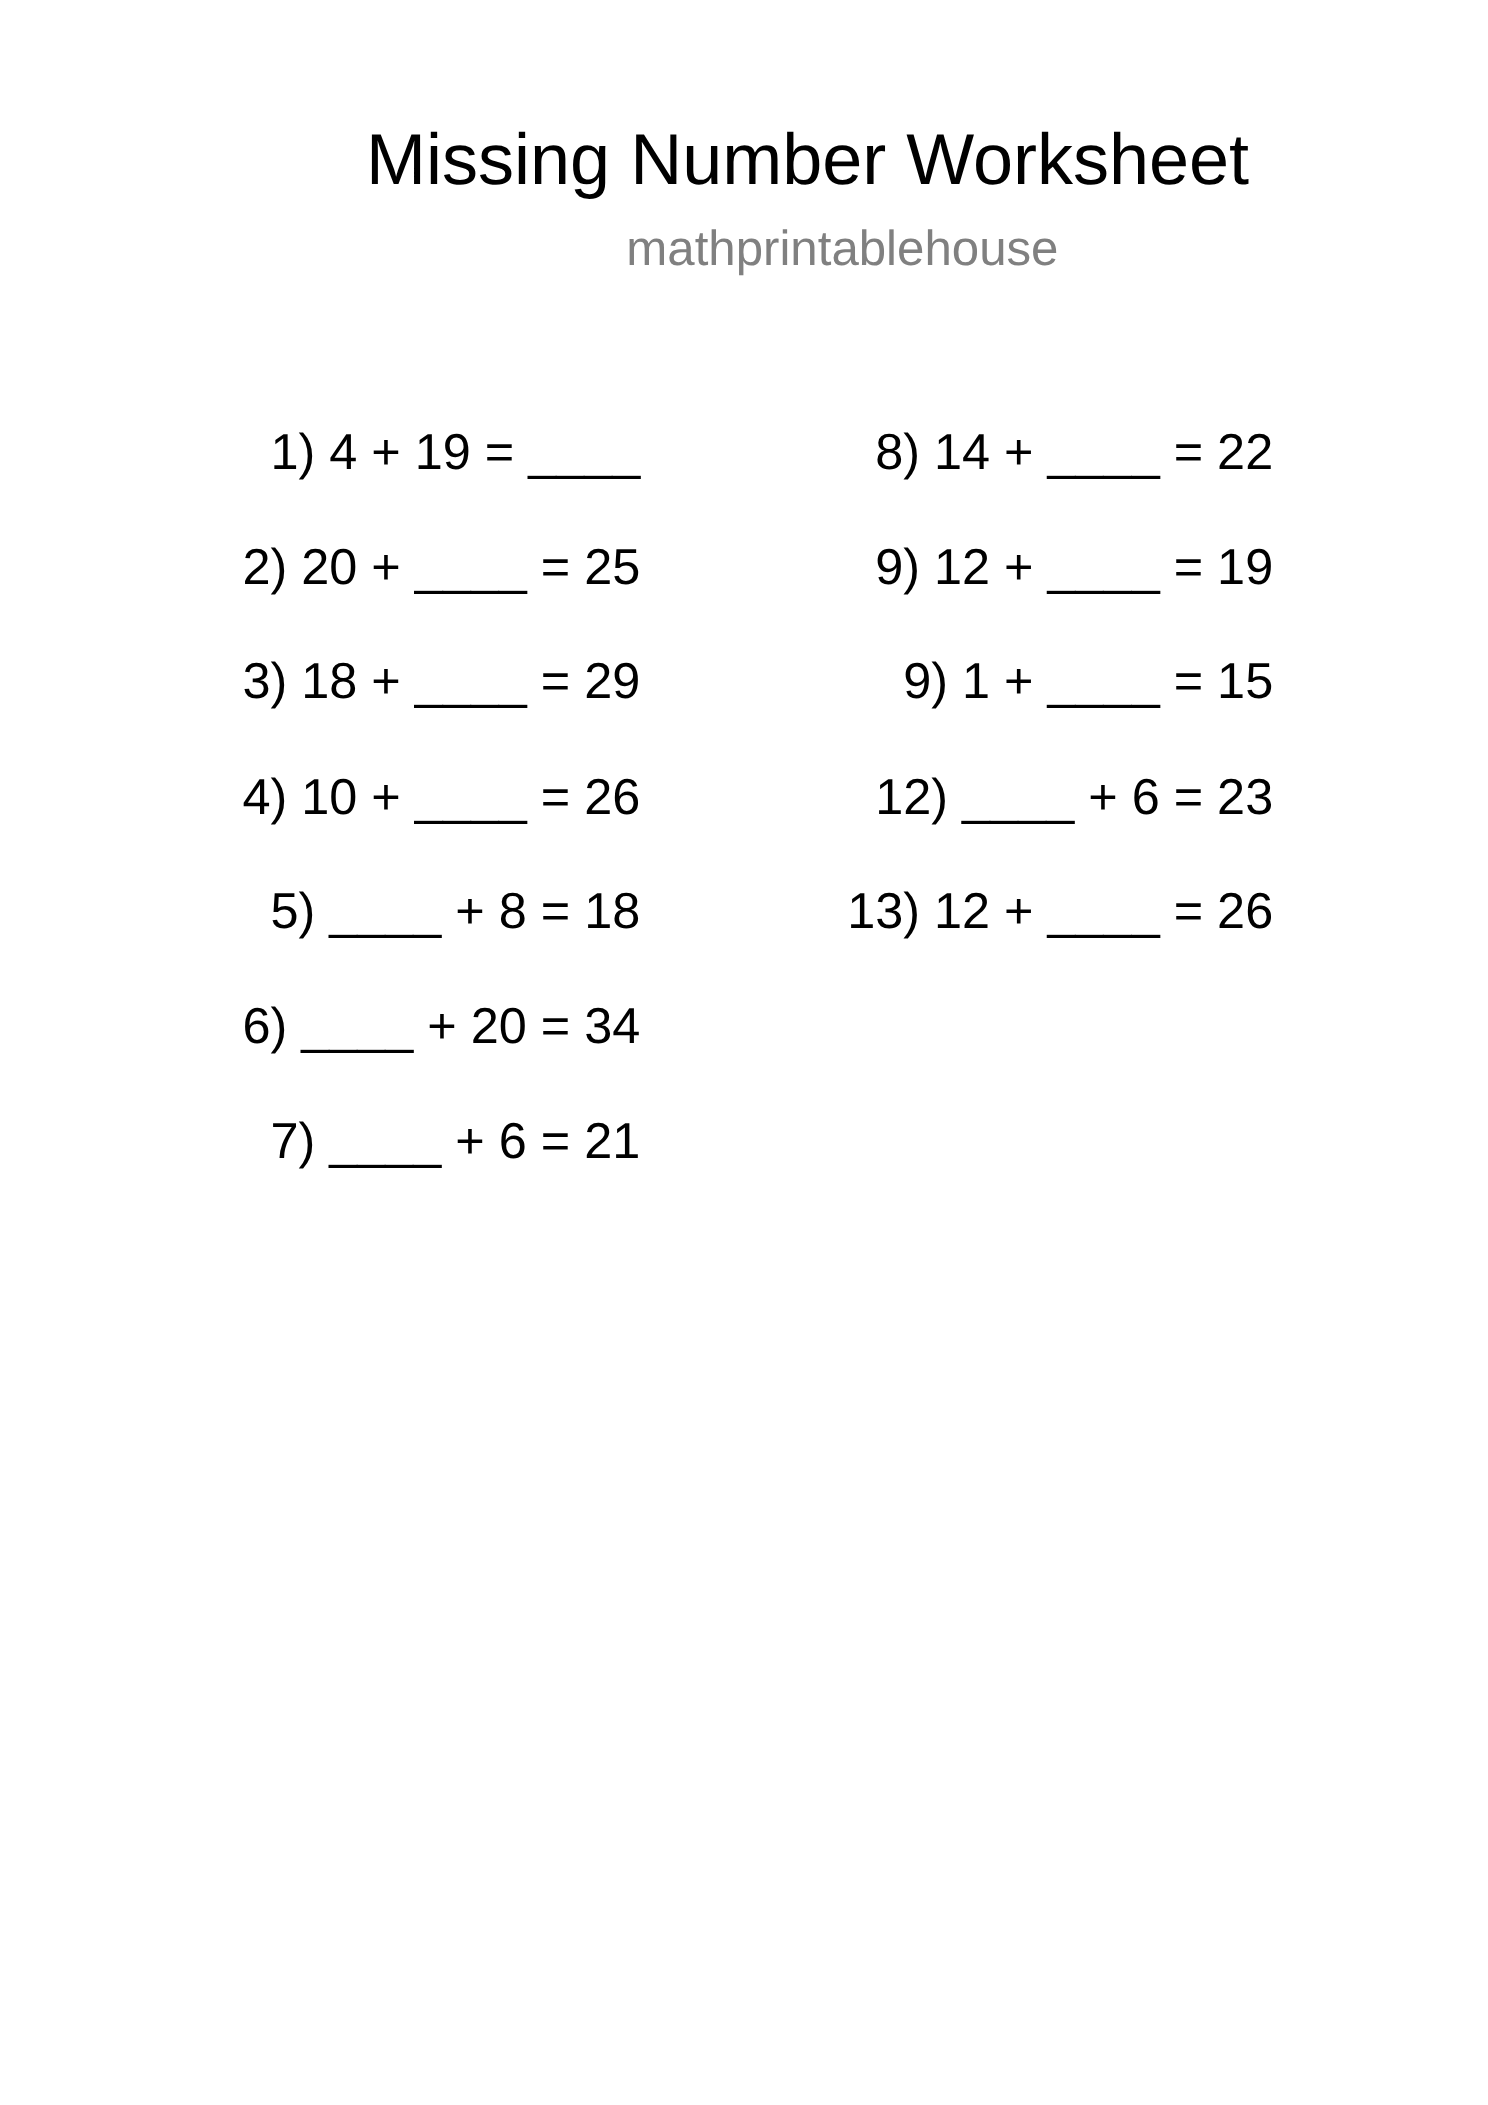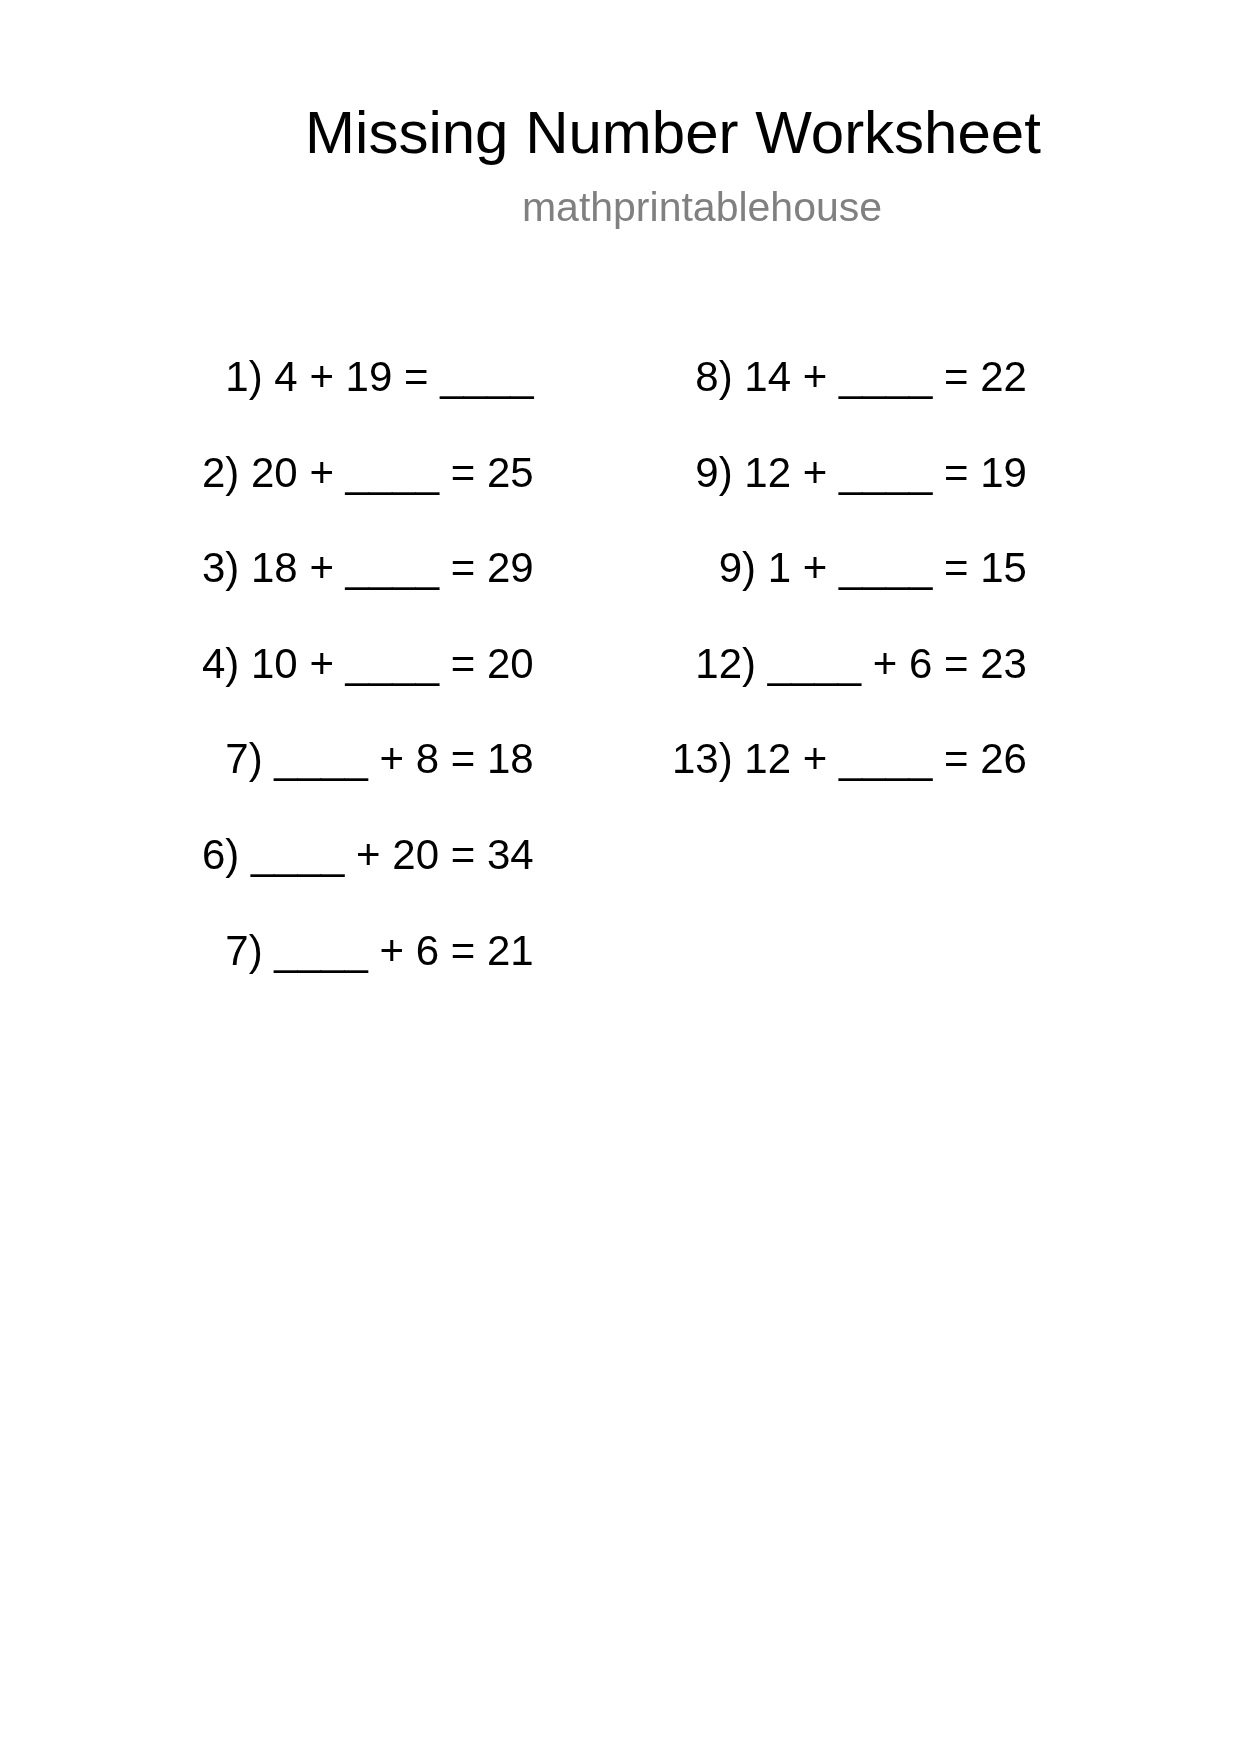--- a/index.html
+++ b/index.html
@@ -4,35 +4,35 @@
   <style>
     html, body { margin: 0; padding: 0; background: #ffffff; }
     body { width: 1240px; height: 1754px; position: relative; overflow: hidden;
            font-family: "Liberation Sans", sans-serif; color: #000; }
     .title { position: absolute; left: 0; width: 1346px; top: 98px; text-align: center;
              font-size: 60px; line-height: 70px; white-space: nowrap; }
     .subtitle { position: absolute; left: 0; width: 1404px; top: 183px; text-align: center;
                 font-size: 41px; line-height: 48px; color: #808080; white-space: nowrap; }
     .col { position: absolute; top: 352px; }
     .col.left { left: 202px; }
-    .col.right { left: 672px; }
+    .col.right { left: 706px; }
     .problem { height: 95.6px; font-size: 42px; line-height: 50px; white-space: nowrap; text-align: right; }
   </style>
 </head>
 <body>
 
 <div class="title">Missing Number Worksheet</div>
 <div class="subtitle">mathprintablehouse</div>
 
 <div class="col left">
   <div class="problem">1) 4 + 19 = ____</div>
   <div class="problem">2) 20 + ____ = 25</div>
   <div class="problem">3) 18 + ____ = 29</div>
-  <div class="problem">4) 10 + ____ = 20</div>
-  <div class="problem">7) ____ + 8 = 18</div>
+  <div class="problem">4) 10 + ____ = 26</div>
+  <div class="problem">5) ____ + 8 = 18</div>
   <div class="problem">6) ____ + 20 = 34</div>
   <div class="problem">7) ____ + 6 = 21</div>
 </div>
 
 <div class="col right">
   <div class="problem">8) 14 + ____ = 22</div>
   <div class="problem">9) 12 + ____ = 19</div>
   <div class="problem">9) 1 + ____ = 15</div>
   <div class="problem">12) ____ + 6 = 23</div>
   <div class="problem">13) 12 + ____ = 26</div>

